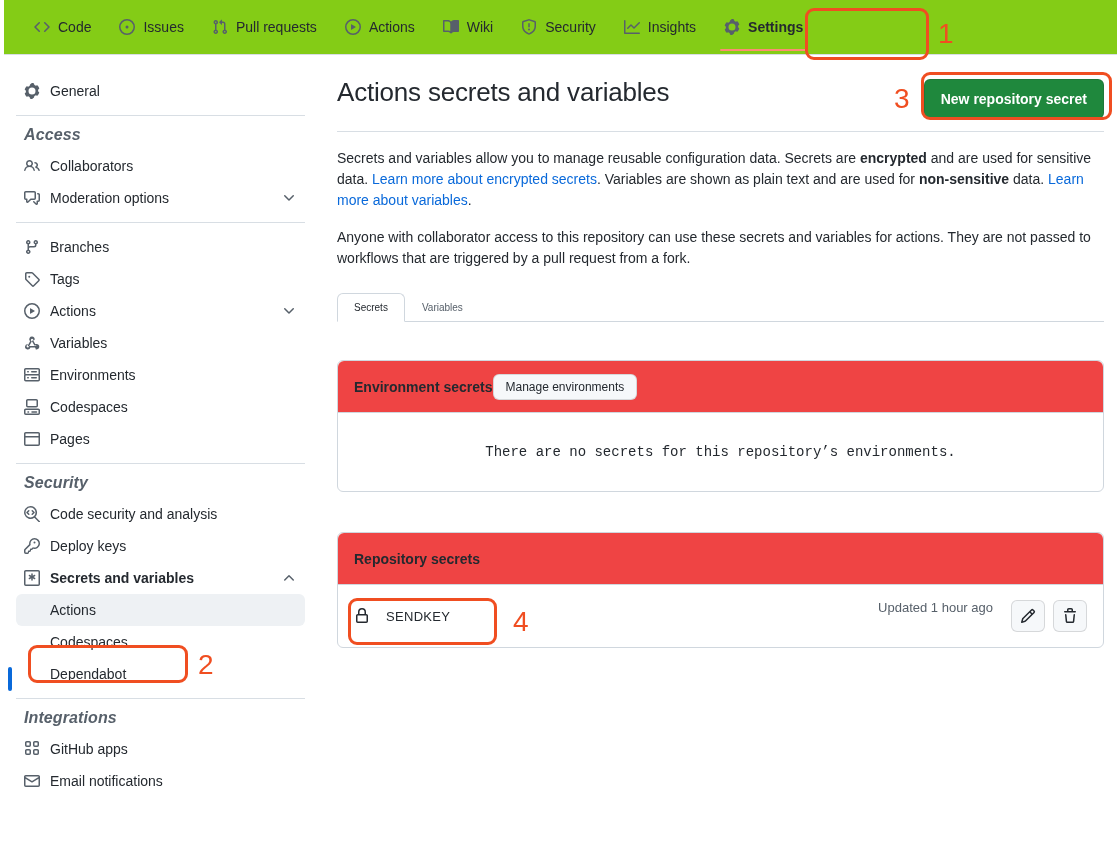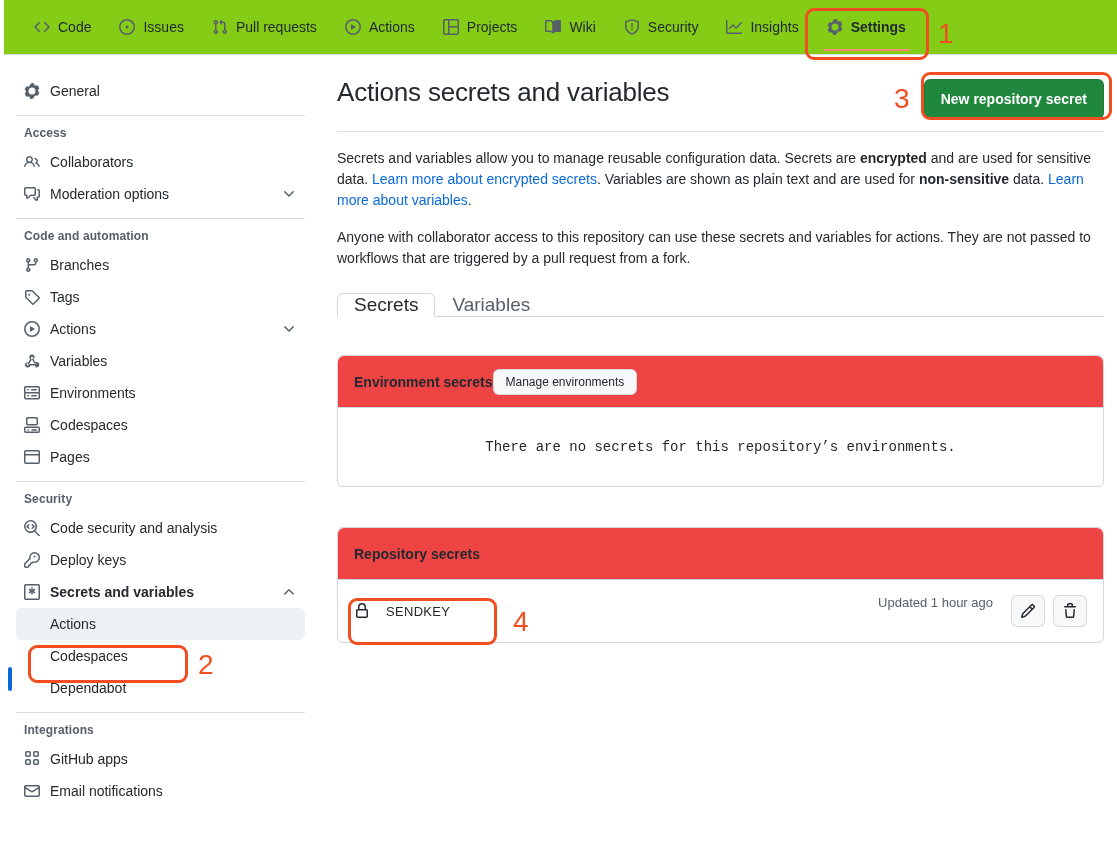--- a/index.html
+++ b/index.html
@@ -37,22 +37,22 @@
     display:flex; align-items:center; gap:10px; height:32px;
     padding:0 8px; border-radius:6px; cursor:pointer; color:#24292f;
   }
   .sb-item .lbl { font-size:14px; }
   .sb-item.bold .lbl { font-weight:700; }
   .sb-item .chev { margin-left:auto; }
   .sb-sub { padding-left:34px; }
   .sb-sub.selected { background:#eef1f4; }
   .sb-divider { border:0; border-top:1px solid #d8dee4; margin:8px 0; }
   .sb-header {
-    font-size:12px; font-weight:700; color:#57606a;
-    margin:10px 0 6px 8px; letter-spacing:.1px;
+    font-size:16px; font-weight:700; color:#57606a;
+    margin:10px 0 6px 8px; letter-spacing:.1px;font-style:italic;
   }
   .sel-bar {
     position:absolute; left:8px; width:4px; height:24px;
     border-radius:3px; background:#0969da;
   }
 
   
   .main { position:absolute; top:55px; left:337px; width:767px; }
   .main-inner { padding-top:22px; }
   .head-row { display:flex; justify-content:space-between; align-items:flex-start; }
@@ -64,21 +64,21 @@
     font-family:inherit;
   }
   .head-hr { border:0; border-top:1px solid #d8dee4; margin-top:12px; }
   .para { margin-top:16px; line-height:21px; font-size:14px; }
   .para b { font-weight:700; }
   .link { color:#0969da; cursor:pointer; text-decoration:none; }
 
   
   .tabnav { margin-top:24px; border-bottom:1px solid #d0d7de; display:flex; }
   .tab {
-    padding:0 16px; font-size:19px; cursor:pointer; color:#24292f;
+    padding:8px 16px; font-size:10px; cursor:pointer; color:#24292f;
     border:1px solid transparent; margin-bottom:-1px; border-radius:6px 6px 0 0;
   }
   .tab.active { background:#fff; border-color:#d0d7de; border-bottom-color:#fff; }
   .tab.inactive { color:#57606a; }
 
   
   .box { margin-top:38px; border:1px solid #d0d7de; border-radius:6px; background:#fff; }
   .box + .box { margin-top:40px; }
   .box-header {
     display:flex; align-items:center;
@@ -148,28 +148,20 @@
     <span>
         <svg width="16" height="16" viewBox="0 0 16 16">
           <path d="M8 0a8 8 0 1 1 0 16A8 8 0 0 1 8 0zM1.5 8a6.5 6.5 0 1 0 13 0 6.5 6.5 0 0 0-13 0zm4.879-2.773 4.264 2.559a.25.25 0 0 1 0 .428l-4.264 2.559A.25.25 0 0 1 6 10.559V5.442a.25.25 0 0 1 .379-.215z"></path>
         </svg>
       </span>
     <span class="lbl">Actions</span>
   </div>
   <div class="nav-item">
     <span>
         <svg width="16" height="16" viewBox="0 0 16 16">
-          <path d="M1.75 0h12.5C15.216 0 16 .784 16 1.75v12.5A1.75 1.75 0 0 1 14.25 16H1.75A1.75 1.75 0 0 1 0 14.25V1.75C0 .784.784 0 1.75 0zM1.5 1.75v12.5c0 .138.112.25.25.25H5v-13H1.75a.25.25 0 0 0-.25.25zM6.5 14.5h7.75a.25.25 0 0 0 .25-.25V8.5h-8v6zm8-7.5V1.75a.25.25 0 0 0-.25-.25H6.5V7h8z"></path>
-        </svg>
-      </span>
-    <span class="lbl">Projects</span>
-  </div>
-  <div class="nav-item">
-    <span>
-        <svg width="16" height="16" viewBox="0 0 16 16">
           <path d="M0 1.75A.75.75 0 0 1 .75 1h4.253c1.227 0 2.317.59 3 1.501A3.744 3.744 0 0 1 11.006 1h4.245a.75.75 0 0 1 .75.75v10.5a.75.75 0 0 1-.75.75h-4.507a2.25 2.25 0 0 0-1.591.659l-.622.621a.75.75 0 0 1-1.06 0l-.622-.621A2.25 2.25 0 0 0 5.258 13H.75a.75.75 0 0 1-.75-.75V1.75zm8.755 3a2.25 2.25 0 0 1 2.25-2.25H14.5v9h-3.757c-.71 0-1.4.201-1.992.572l.004-7.322zm-1.504 7.324.004-5.073-.002-2.253A2.25 2.25 0 0 0 5.003 2.5H1.5v9h3.757a3.75 3.75 0 0 1 1.994.574z"></path>
         </svg>
       </span>
     <span class="lbl">Wiki</span>
   </div>
   <div class="nav-item">
     <span>
         <svg width="16" height="16" viewBox="0 0 16 16">
           <path d="M7.467.133a1.75 1.75 0 0 1 1.066 0l5.25 1.68A1.75 1.75 0 0 1 15 3.48V7c0 1.566-.32 3.182-1.303 4.682-.983 1.498-2.585 2.813-5.032 3.855a1.7 1.7 0 0 1-1.33 0c-2.447-1.042-4.049-2.357-5.032-3.855C1.32 10.182 1 8.566 1 7V3.48a1.75 1.75 0 0 1 1.217-1.667l5.25-1.68zm.61 1.429a.25.25 0 0 0-.153 0l-5.25 1.68a.25.25 0 0 0-.174.238V7c0 1.358.275 2.666 1.057 3.86.784 1.194 2.121 2.34 4.366 3.297a.2.2 0 0 0 .154 0c2.245-.956 3.582-2.104 4.366-3.298C13.225 9.666 13.5 8.358 13.5 7V3.48a.25.25 0 0 0-.174-.237l-5.25-1.68zM8 4a.75.75 0 0 1 .75.75v3a.75.75 0 0 1-1.5 0v-3A.75.75 0 0 1 8 4zm1 6.5a1 1 0 1 1-2 0 1 1 0 0 1 2 0z"></path>
         </svg>
@@ -223,21 +215,20 @@
       </span>
     <span class="lbl">Moderation options</span>
     <span class="chev">
         <svg width="16" height="16" viewBox="0 0 16 16">
           <path d="M12.78 5.22a.749.749 0 0 1 0 1.06l-4.25 4.25a.749.749 0 0 1-1.06 0L3.22 6.28a.749.749 0 1 1 1.06-1.06L8 8.939l3.72-3.719a.749.749 0 0 1 1.06 0z"></path>
         </svg>
       </span>
   </div>
   <hr class="sb-divider">
 
-  <div class="sb-header">Code and automation</div>
   <div class="sb-item">
     <span>
         <svg width="16" height="16" viewBox="0 0 16 16">
           <path d="M9.5 3.25a2.25 2.25 0 1 1 3 2.122V6A2.5 2.5 0 0 1 10 8.5H6a1 1 0 0 0-1 1v1.128a2.251 2.251 0 1 1-1.5 0V5.372a2.25 2.25 0 1 1 1.5 0v1.836A2.493 2.493 0 0 1 6 7h4a1 1 0 0 0 1-1v-.628A2.25 2.25 0 0 1 9.5 3.25zm-6 0a.75.75 0 1 0 1.5 0 .75.75 0 0 0-1.5 0zm8.25-.75a.75.75 0 1 0 0 1.5.75.75 0 0 0 0-1.5zM4.25 12a.75.75 0 1 0 0 1.5.75.75 0 0 0 0-1.5z"></path>
         </svg>
       </span>
     <span class="lbl">Branches</span>
   </div>
   <div class="sb-item">
     <span>

